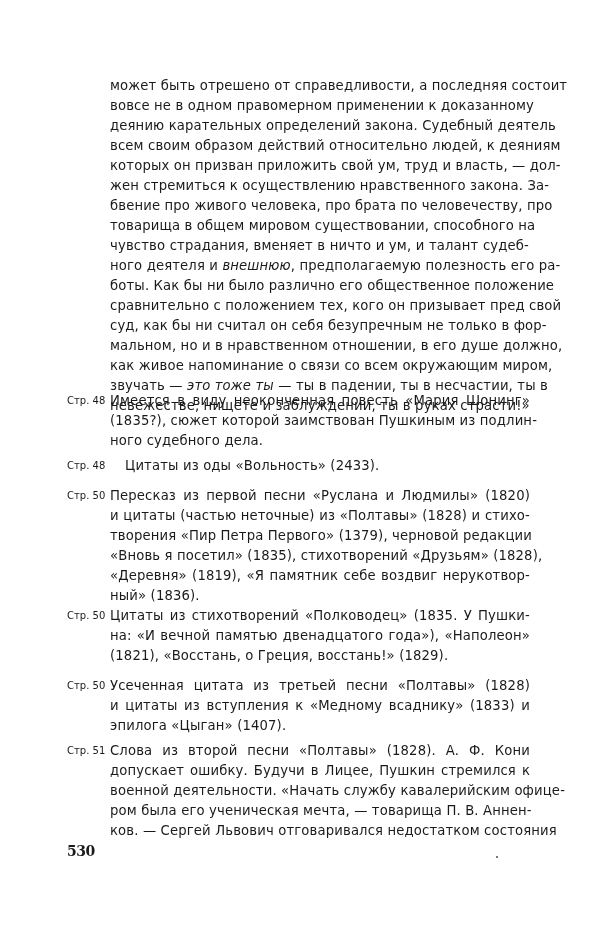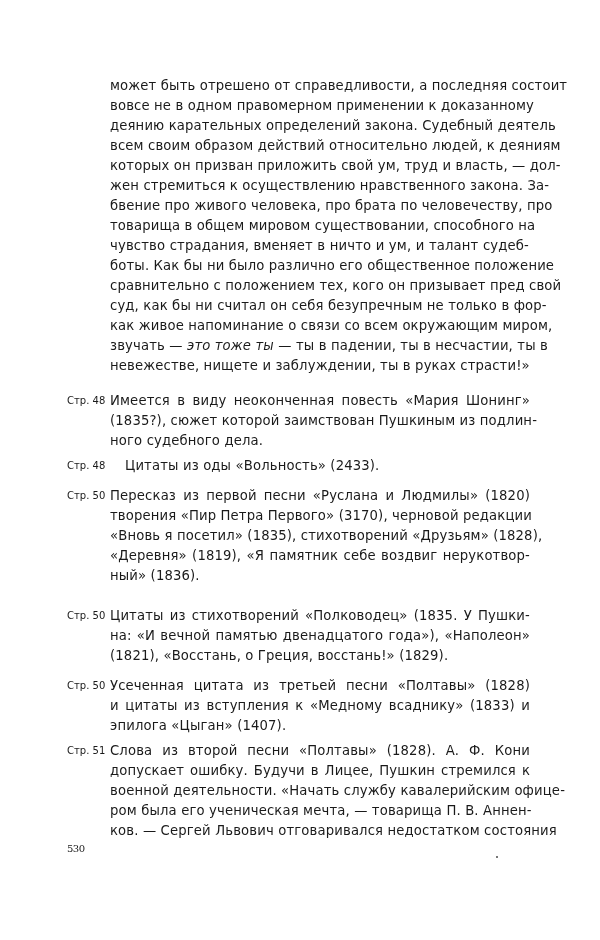--- a/index.html
+++ b/index.html
@@ -60,22 +60,22 @@
     left: 43px;
     top: 0;
     width: 420px;
   }
   .it { font-style: italic; }
   .page-number {
     position: absolute;
     left: 67px;
     top: 843px;
     font-family: "DejaVu Serif", serif;
-    font-weight: normal;
-    font-size: 10px;
+    font-weight: bold;
+    font-size: 14px;
     letter-spacing: -0.5px;
   }
   .speck {
     position: absolute;
     left: 496px;
     top: 856px;
     width: 2px;
     height: 2px;
     background: #777;
   }
@@ -88,23 +88,25 @@
   <div class="quote-block">
     <span class="line">может быть отрешено от справедливости, а последняя состоит</span>
     <span class="line">вовсе не в одном правомерном применении к доказанному</span>
     <span class="line">деянию карательных определений закона. Судебный деятель</span>
     <span class="line">всем своим образом действий относительно людей, к деяниям</span>
     <span class="line">которых он призван приложить свой ум, труд и власть, — дол-</span>
     <span class="line">жен стремиться к осуществлению нравственного закона. За-</span>
     <span class="line">бвение про живого человека, про брата по человечеству, про</span>
     <span class="line">товарища в общем мировом существовании, способного на</span>
     <span class="line">чувство страдания, вменяет в ничто и ум, и талант судеб-</span>
+    <span class="line"><span>ного деятеля и </span><span class="it">внешнюю</span><span>, предполагаемую полезность его ра-</span></span>
     <span class="line">боты. Как бы ни было различно его общественное положение</span>
     <span class="line">сравнительно с положением тех, кого он призывает пред свой</span>
     <span class="line">суд, как бы ни считал он себя безупречным не только в фор-</span>
+    <span class="line">мальном, но и в нравственном отношении, в его душе должно,</span>
     <span class="line">как живое напоминание о связи со всем окружающим миром,</span>
     <span class="line"><span>звучать — </span><span class="it">это тоже ты</span><span> — ты в падении, ты в несчастии, ты в</span></span>
     <span class="line last">невежестве, нищете и заблуждении, ты в руках страсти!»</span>
   </div>
 
   <div class="note" style="top:391px;">
     <span class="ref">Стр. 48</span>
     <div class="body">
       <span class="line">Имеется в виду неоконченная повесть «Мария Шонинг»</span>
       <span class="line">(1835?), сюжет которой заимствован Пушкиным из подлин-</span>
@@ -116,21 +118,22 @@
     <span class="ref">Стр. 48</span>
     <div class="body" style="left:58px; width:405px;">
       <span class="line last">Цитаты из оды «Вольность» (2433).</span>
     </div>
   </div>
 
   <div class="note" style="top:486px;">
     <span class="ref">Стр. 50</span>
     <div class="body">
       <span class="line">Пересказ из первой песни «Руслана и Людмилы» (1820)</span>
-      <span class="line">творения «Пир Петра Первого» (3170), черновой редакции</span>
+      <span class="line">и цитаты (частью неточные) из «Полтавы» (1828) и стихо-</span>
+      <span class="line">творения «Пир Петра Первого» (1379), черновой редакции</span>
       <span class="line">«Вновь я посетил» (1835), стихотворений «Друзьям» (1828),</span>
       <span class="line">«Деревня» (1819), «Я памятник себе воздвиг нерукотвор-</span>
       <span class="line last">ный» (1836).</span>
     </div>
   </div>
 
   <div class="note" style="top:606px;">
     <span class="ref">Стр. 50</span>
     <div class="body">
       <span class="line">Цитаты из стихотворений «Полководец» (1835. У Пушки-</span>

